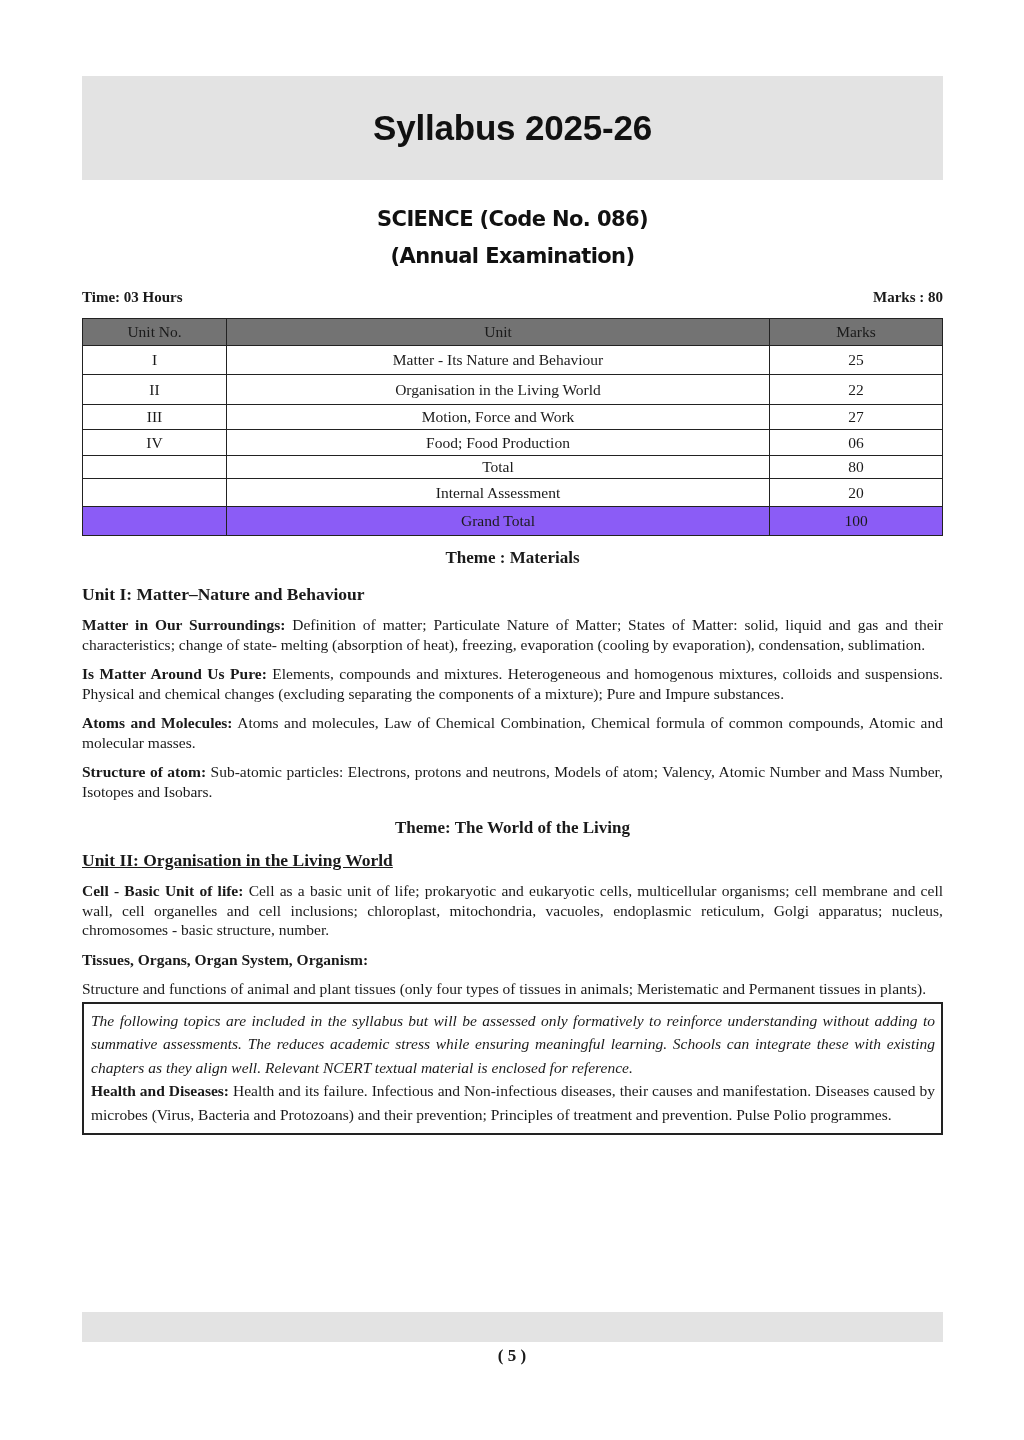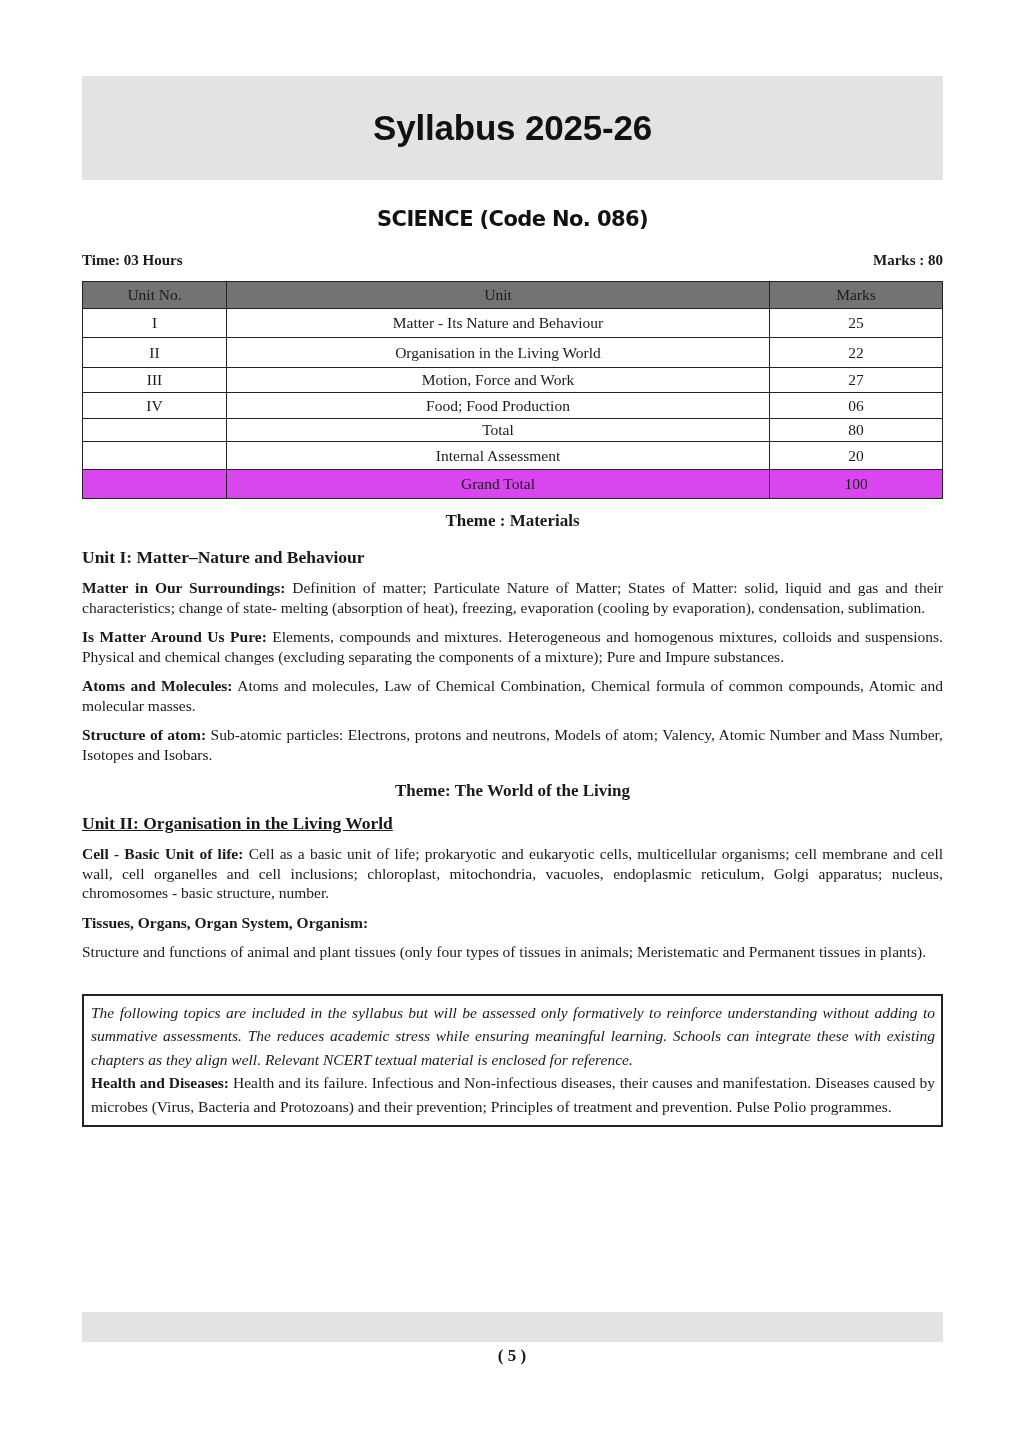--- a/index.html
+++ b/index.html
@@ -32,53 +32,54 @@
     table.marks td, table.marks th {
       border: 1.5px solid #222; text-align: center; font-weight: normal; padding: 0;
     }
     table.marks th { background: #737373; height: 26px; }
     table.marks tr.r1 td { height: 28px; }
     table.marks tr.r2 td { height: 29px; }
     table.marks tr.r3 td { height: 24px; }
     table.marks tr.r4 td { height: 25px; }
     table.marks tr.r5 td { height: 22px; }
     table.marks tr.r6 td { height: 27px; }
-    table.marks tr.grand td { background: #d946ef; height: 28px; }
+    table.marks tr.grand td { background: #8b5cf6; height: 28px; }
     .col-no { width: 143px; }
     .col-marks { width: 172px; }
     .theme {
       text-align: center; font-weight: bold; font-size: 17px; margin: 12px 0 0 0;
     }
     .unit-heading { font-weight: bold; font-size: 17.5px; margin: 16px 0 0 0; }
     p.topic {
       margin: 10px 0 0 0; font-size: 15.5px; line-height: 19.5px; text-align: justify;
     }
     p.topic b { font-weight: bold; }
     .theme2 { margin-top: 17px; }
     .unit2 { margin-top: 12px; text-decoration: underline; }
     .note-box {
-      border: 2px solid #222; margin-top: 32px; padding: 5px 6px 7px 7px;
+      border: 2px solid #222; margin-top: 3px; padding: 5px 6px 7px 7px;
       font-size: 15.5px; line-height: 23.5px; text-align: justify;
     }
     .note-box .intro { font-style: italic; }
     .footer-band { position: absolute; left: 82px; top: 1312px; width: 861px; height: 30px; background: #e3e3e3; }
     .page-num {
       position: absolute; left: 0; width: 1024px; top: 1346px; text-align: center;
       font-weight: bold; font-size: 17px;
     }
   </style>
 </head>
 <body>
 
 <div class="page">
   <div class="title-band">
     <h1>Syllabus 2025-26</h1>
   </div>
 
   <div class="subhead first">SCIENCE (Code No. 086)</div>
+  <div class="subhead">(Annual Examination)</div>
 
   <div class="meta-row">
     <span>Time: 03 Hours</span>
     <span>Marks : 80</span>
   </div>
 
   <table class="marks">
     <thead>
       <tr>
         <th class="col-no">Unit No.</th>

